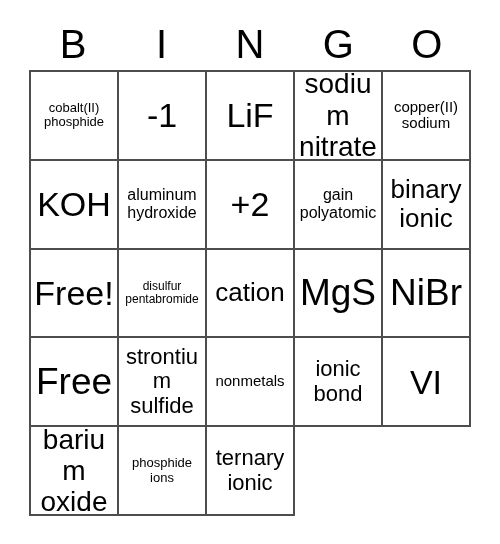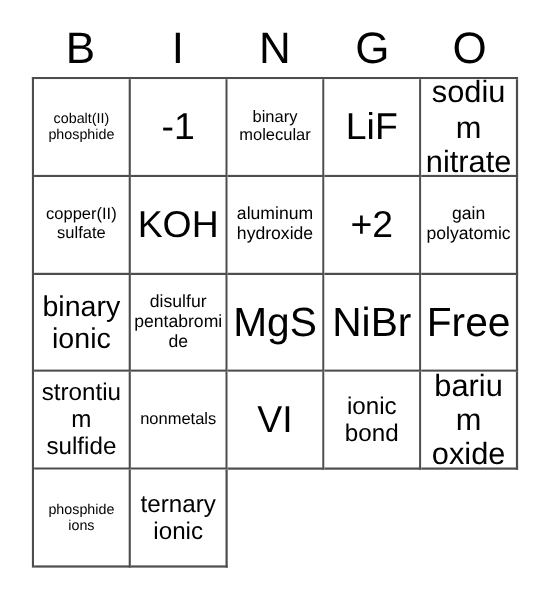--- a/index.html
+++ b/index.html
@@ -68,21 +68,21 @@
     overflow: hidden;
     background: #ffffff;
   }
   .cell .txt {
     display: block;
     line-height: 1.12;
     word-break: break-word;
     hyphens: none;
   }
   
-  .s-xs  .txt { font-size: 16px; }
+  .s-xs  .txt { font-size: 12px; }
   .s-sm  .txt { font-size: 13px; }
   .s-md  .txt { font-size: 15px; }
   .s-lg  .txt { font-size: 16px; }
   .s-xl  .txt { font-size: 22px; }
   .s-2xl .txt { font-size: 28px; }
   .s-3xl .txt { font-size: 26px; }
   .s-4xl .txt { font-size: 34px; }
   .s-5xl .txt { font-size: 37px; }
 </style>
 </head>
@@ -99,74 +99,77 @@
   </div>
 
   <div id="grid">
 
     <div class="cell s-sm">
         <span class="txt">cobalt(II) phosphide</span>
       </div>
     <div class="cell s-4xl">
         <span class="txt">-1</span>
       </div>
-    <div class="cell s-md">
-        <span class="txt">binary molecular</span>
-      </div>
     <div class="cell s-4xl">
         <span class="txt">LiF</span>
       </div>
 
     <div class="cell s-2xl">
         <span class="txt">sodium nitrate</span>
       </div>
     <div class="cell s-md">
-        <span class="txt">copper(II) sulfate</span>
+        <span class="txt">copper(II) sodium</span>
       </div>
     <div class="cell s-4xl">
         <span class="txt">KOH</span>
       </div>
     <div class="cell s-lg">
         <span class="txt">aluminum hydroxide</span>
       </div>
     <div class="cell s-4xl">
         <span class="txt">+2</span>
       </div>
 
     <div class="cell s-lg">
         <span class="txt">gain polyatomic</span>
       </div>
     <div class="cell s-3xl">
         <span class="txt">binary ionic</span>
       </div>
+    <div class="cell s-4xl">
+        <span class="txt">Free!</span>
+      </div>
     <div class="cell s-xs">
         <span class="txt">disulfur pentabromide</span>
+      </div>
+    <div class="cell s-3xl">
+        <span class="txt">cation</span>
       </div>
 
     <div class="cell s-5xl">
         <span class="txt">MgS</span>
       </div>
     <div class="cell s-5xl">
         <span class="txt">NiBr</span>
       </div>
     <div class="cell s-5xl">
         <span class="txt">Free</span>
       </div>
     <div class="cell s-xl">
         <span class="txt">strontium sulfide</span>
       </div>
     <div class="cell s-md">
         <span class="txt">nonmetals</span>
       </div>
 
+    <div class="cell s-xl">
+        <span class="txt">ionic bond</span>
+      </div>
     <div class="cell s-4xl">
         <span class="txt">VI</span>
-      </div>
-    <div class="cell s-xl">
-        <span class="txt">ionic bond</span>
       </div>
     <div class="cell s-2xl">
         <span class="txt">barium oxide</span>
       </div>
     <div class="cell s-sm">
         <span class="txt">phosphide ions</span>
       </div>
     <div class="cell s-xl">
         <span class="txt">ternary ionic</span>
       </div>

